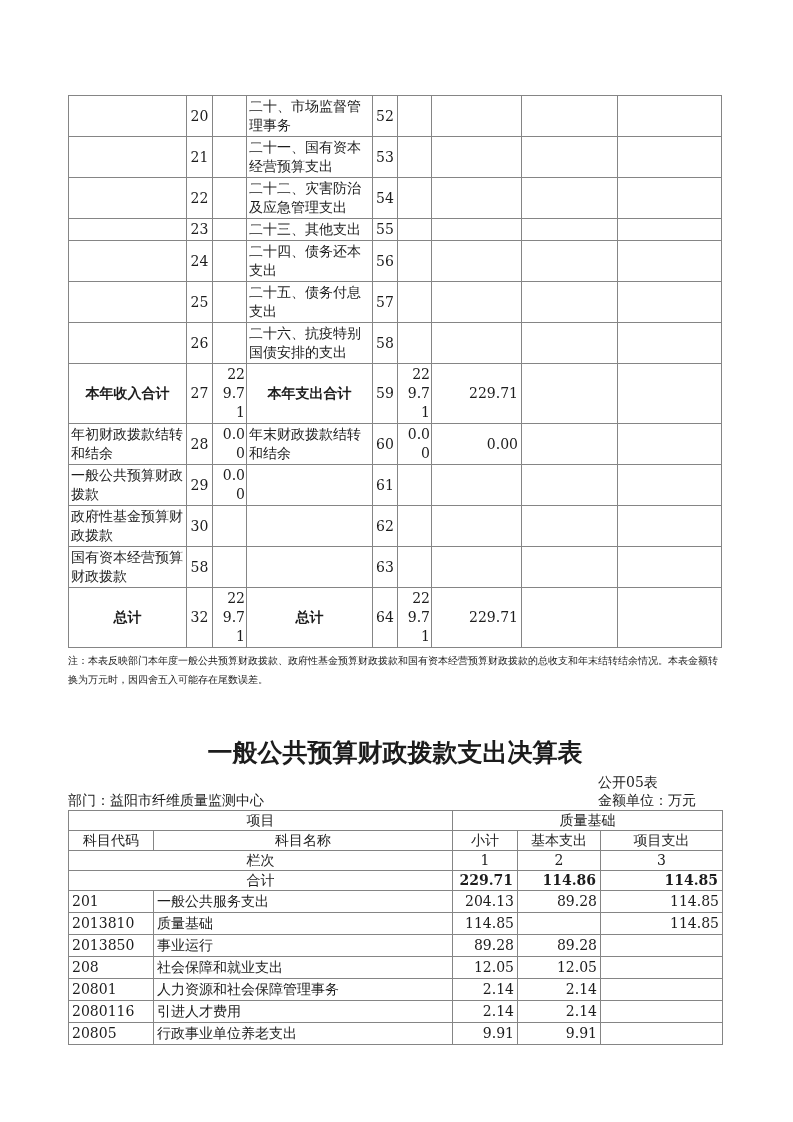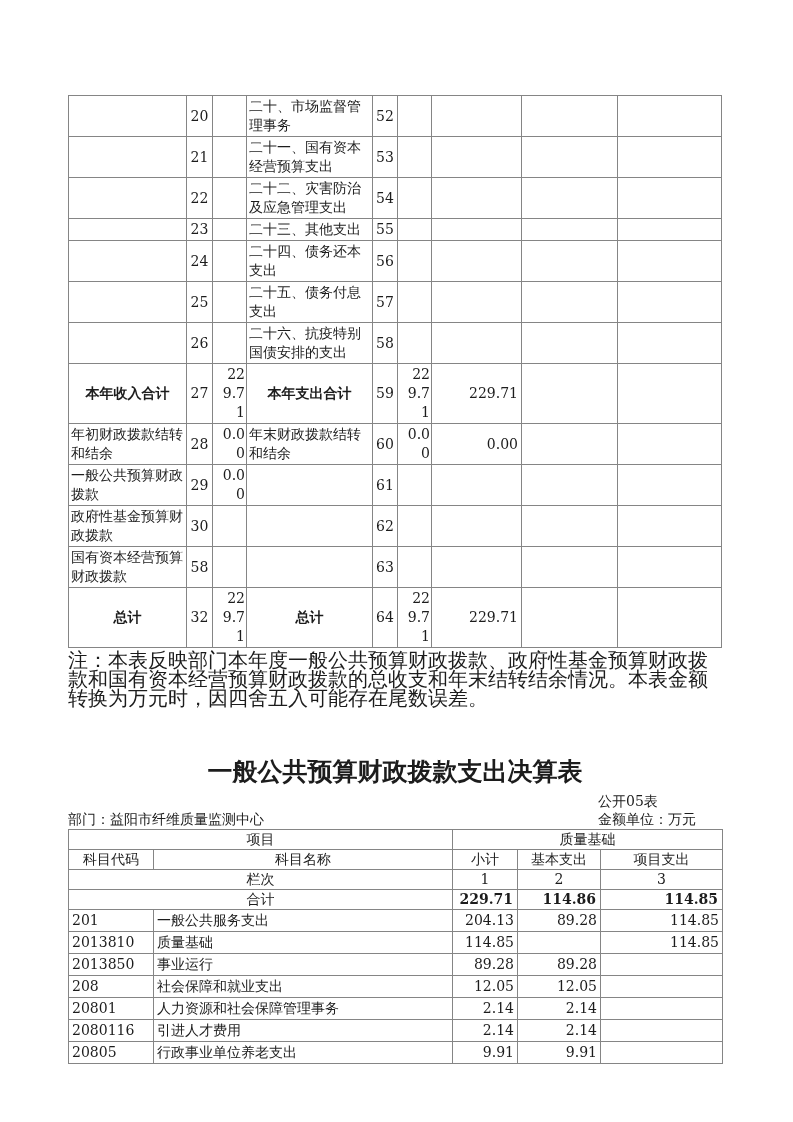--- a/index.html
+++ b/index.html
@@ -28,21 +28,21 @@
   
   .upper td{line-height:19px;padding:1px 2px;}
   .upper td.lbl{text-align:left;}
   .upper td.lbl[data-em="1"]{font-weight:bold;text-align:center;}
   .upper td.num{text-align:center;padding:1px 0;}
   .upper td.val{text-align:right;word-break:break-all;padding:1px 1px;}
   .upper td.amt{text-align:right;padding-right:3px;}
   
   .note{
     width:654px;margin:3px 0 0 0;
-    font-size:20px;line-height:19px;
+    font-size:10px;line-height:19px;
     text-align:left;
   }
   
   .title{
     width:654px;margin:48px 0 0 0;
     font-size:25px;line-height:32px;
     font-weight:bold;text-align:center;
   }
   .publine{margin:4px 0 0 530px;font-size:14px;line-height:18px;}
   .metaline{position:relative;height:19px;font-size:14px;line-height:18px;}

